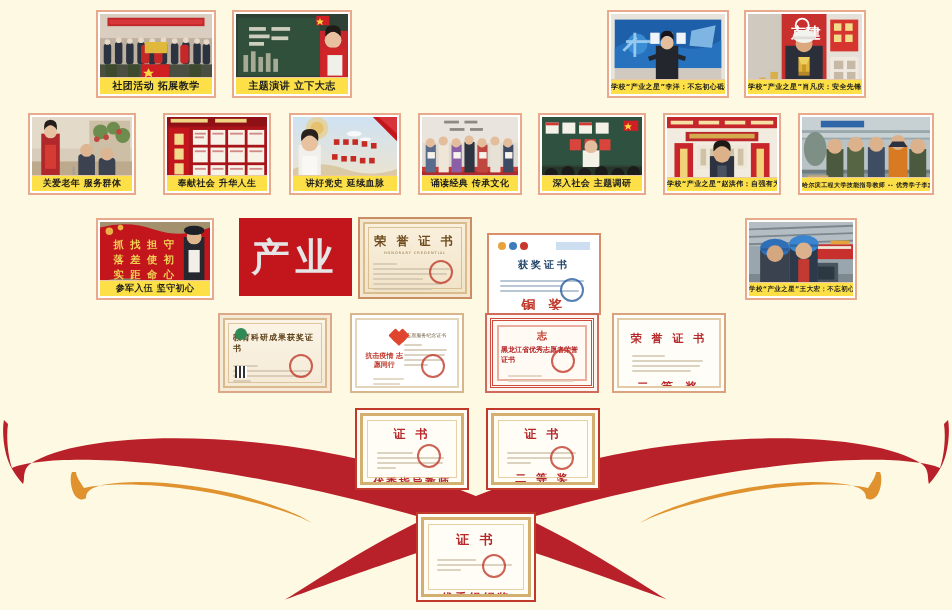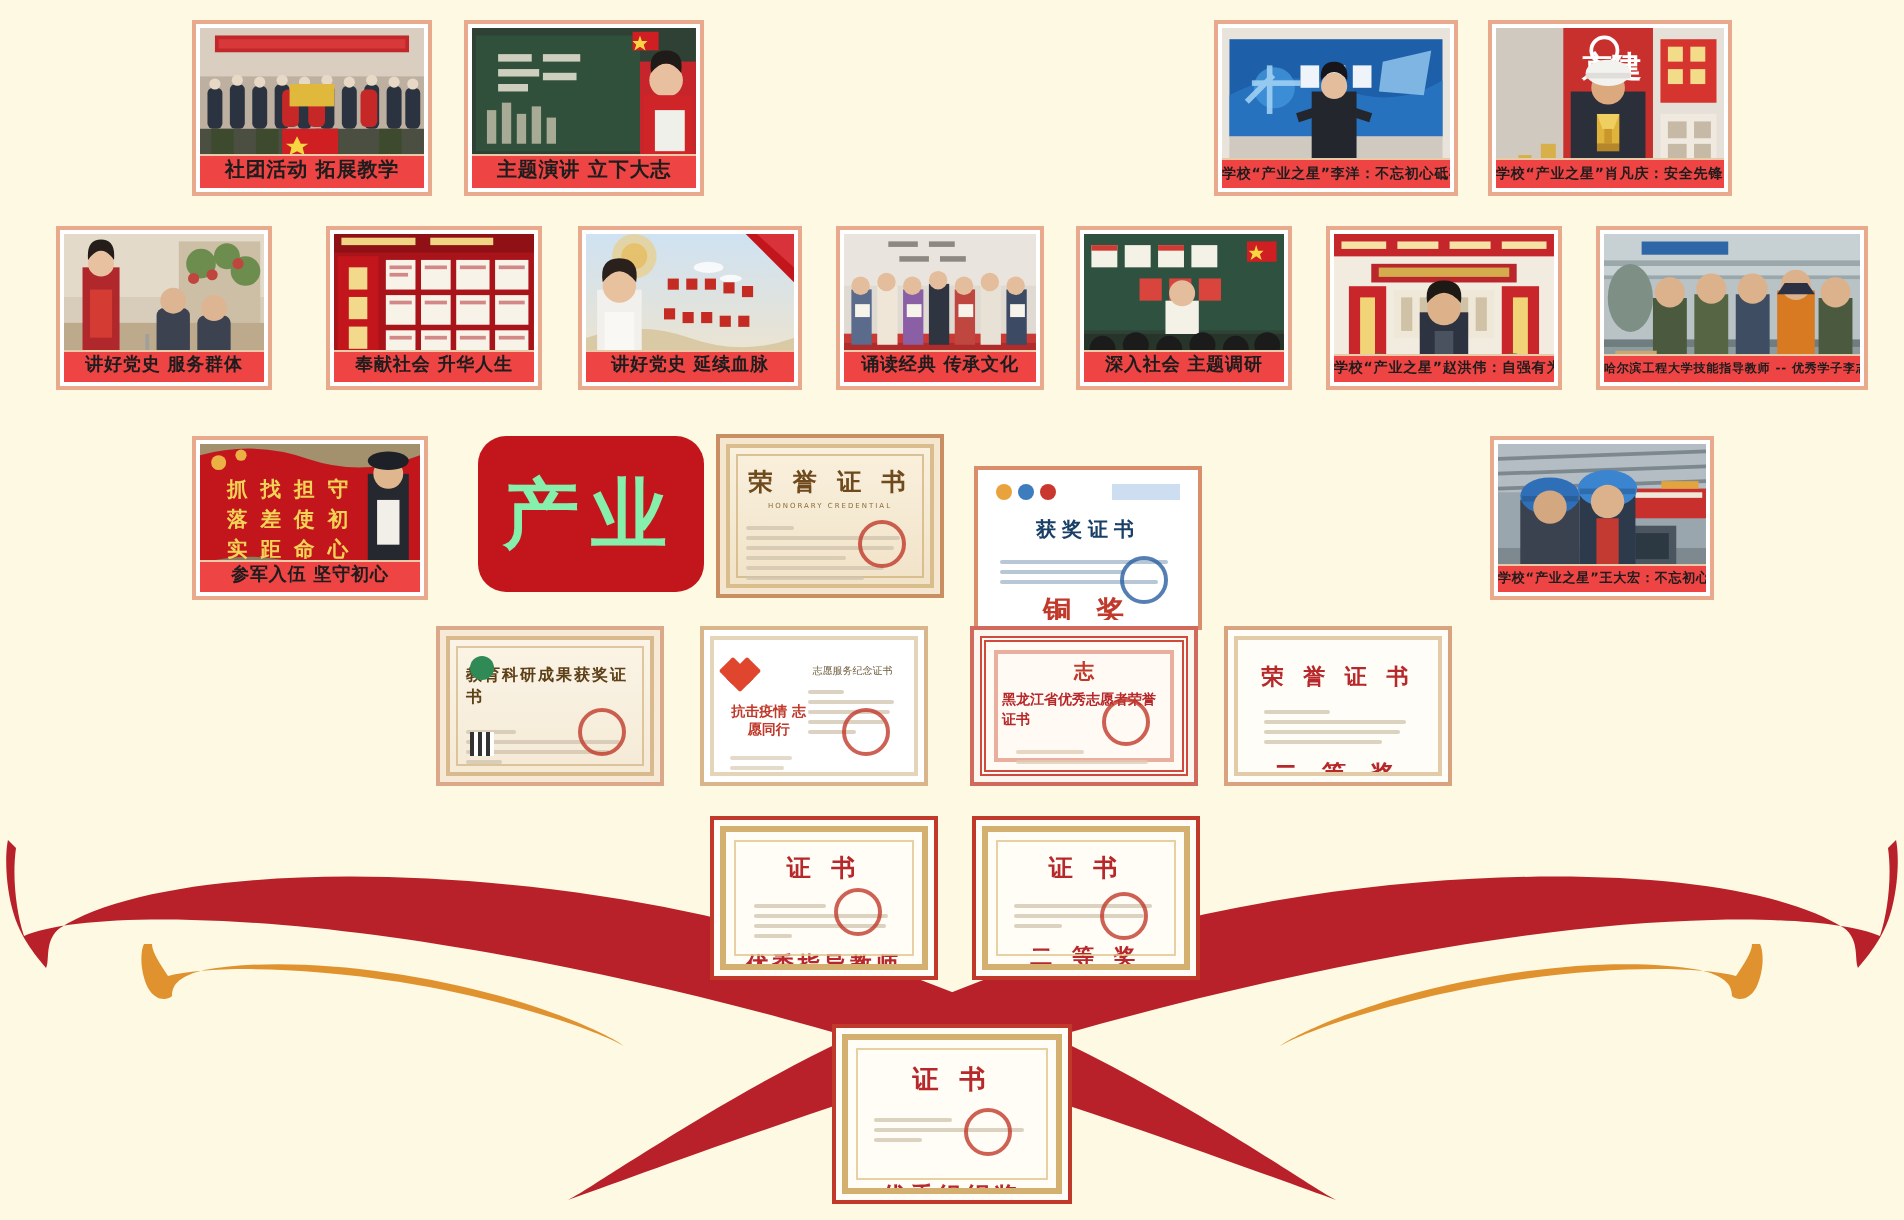--- a/index.html
+++ b/index.html
@@ -11,29 +11,29 @@
   }
   #board{position:absolute;inset:0;}
 
   
   .ribbon-layer{position:absolute;left:0;top:400px;width:952px;height:210px;z-index:1;pointer-events:none;}
 
   
   .card{position:absolute;box-sizing:border-box;border:2px solid #e8a98c;background:#fff;
         padding:2px;z-index:3;overflow:hidden;}
   .card .ph{position:relative;width:100%;height:100%;overflow:hidden;}
-  .cap{position:absolute;left:0;right:0;bottom:0;background:#ef4444;color:#1d1d1d;
+  .cap{position:absolute;left:0;right:0;bottom:0;background:#fde047;color:#1d1d1d;
        text-align:center;font-weight:bold;letter-spacing:.4px;
        white-space:nowrap;overflow:hidden;text-overflow:clip;
        border-top:1px solid #e8c9a8;}
 
   
-  .redblock{position:absolute;background:#c3161c;color:#86efac;display:flex;
+  .redblock{position:absolute;background:#c3161c;color:#e5e5e5;display:flex;
             align-items:center;justify-content:center;z-index:3;
-            font-weight:bold;letter-spacing:6px;font-family:"DejaVu Sans","Liberation Sans",sans-serif;border-radius:14px;}
+            font-weight:bold;letter-spacing:6px;font-family:"DejaVu Sans","Liberation Sans",sans-serif;}
 
   
   .cert{position:absolute;box-sizing:border-box;z-index:3;padding:3px;overflow:hidden;}
   .cert .inner{width:100%;height:100%;box-sizing:border-box;position:relative;
                display:flex;flex-direction:column;align-items:center;justify-content:flex-start;
                padding:6px 8px;overflow:hidden;}
   .cert .ct{font-weight:bold;letter-spacing:3px;margin-top:4px;}
   .cert .body{width:100%;margin-top:4px;}
   .cert .ln{height:2px;background:#cfc3ad;margin:3px 0;border-radius:1px;opacity:.75;}
   .cert .big{font-weight:bold;color:#b7282b;letter-spacing:4px;margin-top:3px;}
@@ -254,21 +254,21 @@
             <rect x="72" y="44" width="18" height="24" rx="4"></rect>
           </g>
         <circle cx="59" cy="36" r="7" fill="#ddb593"></circle>
           <circle cx="81" cy="40" r="7" fill="#ddb593"></circle>
         <g fill="#9e9e9e" opacity=".9">
             <rect x="44" y="54" width="2" height="22"></rect>
             <rect x="40" y="66" width="22" height="2"></rect>
           <circle cx="42" cy="76" r="4" fill="none" stroke="#8a8a8a" stroke-width="2"></circle>
           </g>
       </svg>
-      <div class="cap" style="height:15px;line-height:15px;font-size:9px;">讲好党史  服务群体</div>
+      <div class="cap" style="height:15px;line-height:15px;font-size:9px;">关爱老年  服务群体</div>
     </div>
   </div>
 
   <div class="card" style="left:289px;top:113px;width:112px;height:82px;">
     <div class="ph">
       <svg class="scene" viewBox="0 0 112 82" preserveAspectRatio="none">
         <defs>
             <linearGradient id="skyg" x1="0" y1="0" x2="0" y2="1">
           <stop offset="0" stop-color="#cfe2f2"></stop>
               <stop offset="1" stop-color="#f3e4c8"></stop>
@@ -639,21 +639,21 @@
           <div class="ln" style="width:22%"></div>
       </div>
       <div style="position:absolute;left:10px;bottom:8px;width:12px;height:12px;background:
            repeating-linear-gradient(90deg,#333 0 2px,#fff 2px 4px),repeating-linear-gradient(0deg,#333 0 2px,transparent 2px 4px);"></div>
       <div class="seal"></div>
     </div>
   </div>
 
   <div class="cert" style="left:350px;top:313px;width:114px;height:80px;border:2px solid #d9b58c;background:#ffffff;">
     <div class="inner" style="background:#ffffff;border:2px solid #e4d5b8;flex-direction:row;align-items:flex-start;">
-      <div style="width:46%;display:flex;flex-direction:column;align-items:flex-start;padding-top:4px;">
+      <div style="width:46%;display:flex;flex-direction:column;align-items:flex-end;padding-top:4px;">
         <div style="width:10px;height:10px;background:#e0452e;transform:rotate(45deg);
              box-shadow:-5px 0 0 #e0452e, 0 -5px 0 #e0452e;margin:4px 0 8px 0;border-radius:1px;"></div>
         <div style="font-size:7px;color:#c0392b;font-weight:bold;text-align:center;line-height:9px;">抗击疫情 志愿同行</div>
         <div class="body" style="margin-top:5px;width:80%;">
           <div class="ln" style="width:100%;background:#d9cdb8;"></div>
           <div class="ln" style="width:88%;background:#d9cdb8;"></div>
 
         </div>
       </div>
       <div style="width:54%;padding-top:6px;">

